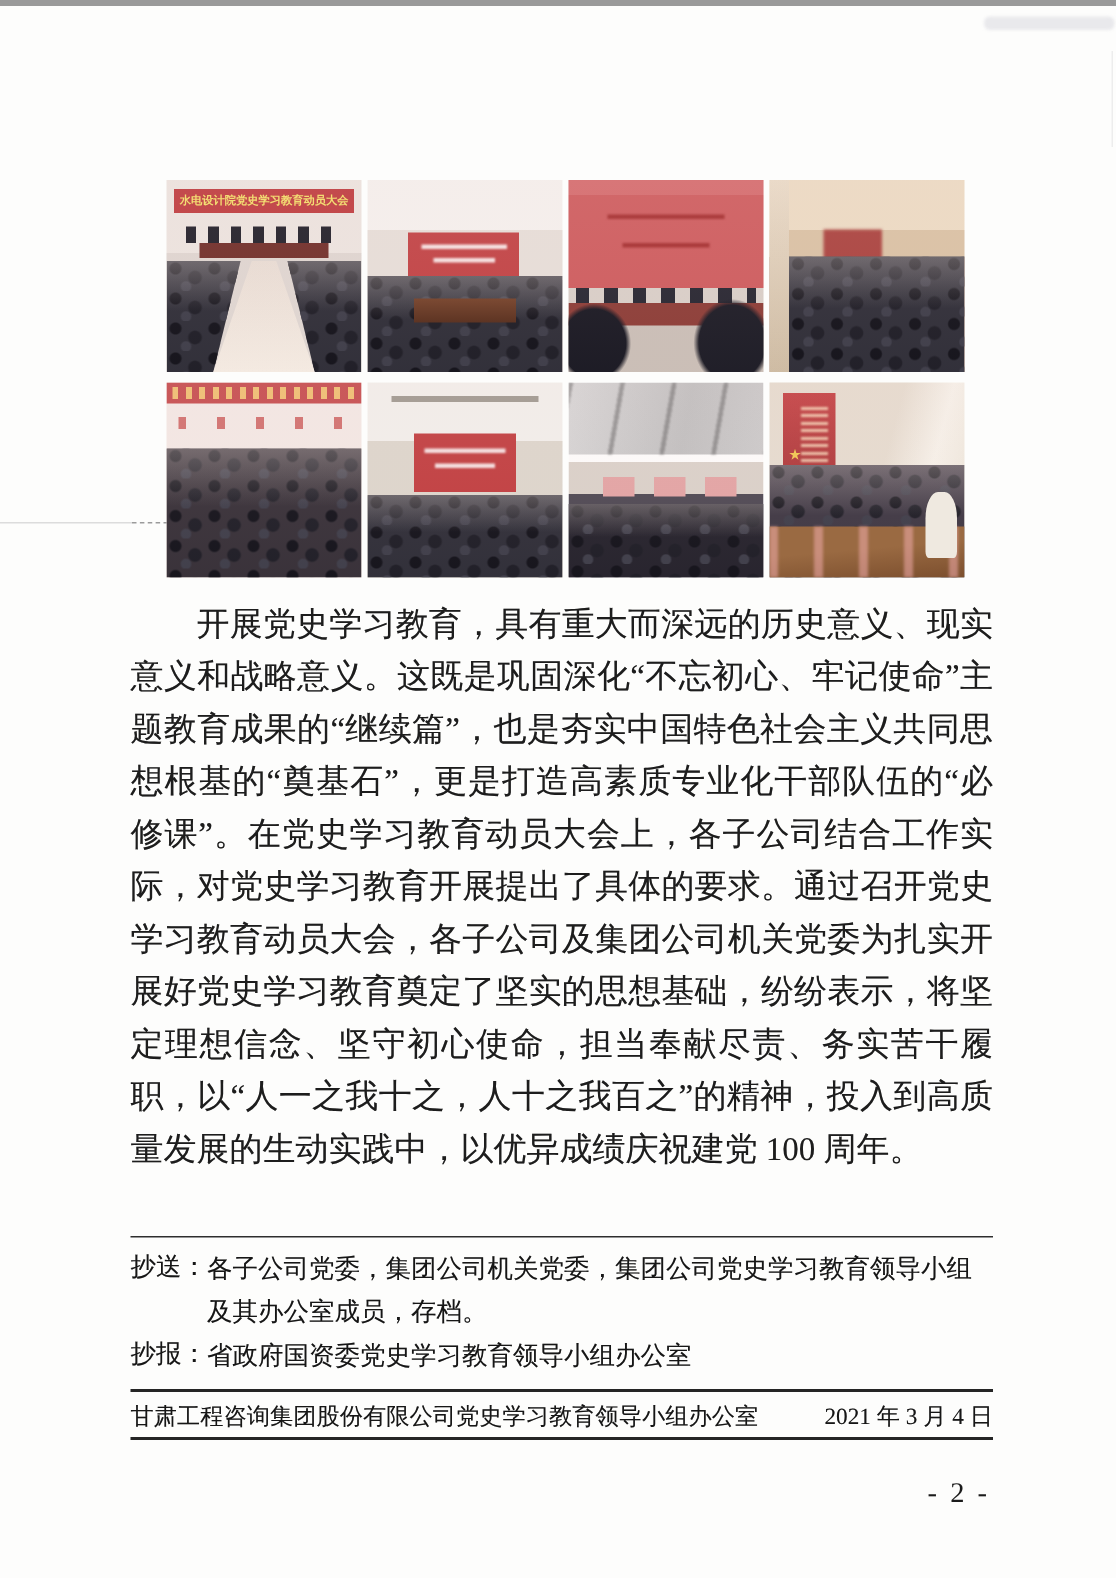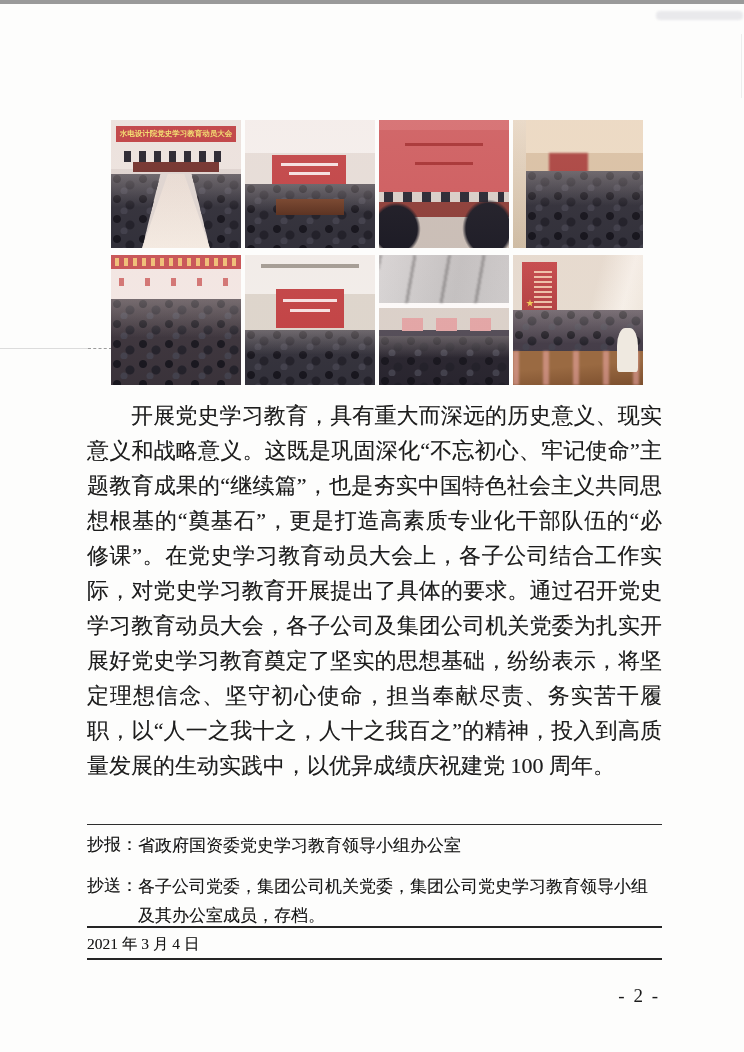--- a/index.html
+++ b/index.html
@@ -214,31 +214,32 @@
       <div class="p8-person"></div>
     </div>
   </div>
 
   <div class="body-text">
     <p>开展党史学习教育，具有重大而深远的历史意义、现实意义和战略意义。这既是巩固深化“不忘初心、牢记使命”主题教育成果的“继续篇”，也是夯实中国特色社会主义共同思想根基的“奠基石”，更是打造高素质专业化干部队伍的“必修课”。在党史学习教育动员大会上，各子公司结合工作实际，对党史学习教育开展提出了具体的要求。通过召开党史学习教育动员大会，各子公司及集团公司机关党委为扎实开展好党史学习教育奠定了坚实的思想基础，纷纷表示，将坚定理想信念、坚守初心使命，担当奉献尽责、务实苦干履职，以“人一之我十之，人十之我百之”的精神，投入到高质量发展的生动实践中，以优异成绩庆祝建党 100 周年。</p>
   </div>
 
   <div class="rule rule-1"></div>
   <div class="cc-block">
+    <div class="cc-row">
+      <span class="cc-lbl">抄送：</span>
+      <span class="cc-val">各子公司党委，集团公司机关党委，集团公司党史学习教育领导小组及其办公室成员，存档。</span>
+    </div>
     <div class="cc-row first">
       <span class="cc-lbl">抄报：</span>
       <span class="cc-val">省政府国资委党史学习教育领导小组办公室</span>
     </div>
-    <div class="cc-row">
-      <span class="cc-lbl">抄送：</span>
-      <span class="cc-val">各子公司党委，集团公司机关党委，集团公司党史学习教育领导小组及其办公室成员，存档。</span>
-    </div>
   </div>
 
   <div class="rule rule-2"></div>
   <div class="issuer-line">
+    <span>甘肃工程咨询集团股份有限公司党史学习教育领导小组办公室</span>
     <span>2021 年 3 月 4 日</span>
   </div>
   <div class="rule rule-3"></div>
 
   <div class="page-num">- 2 -</div>
 
 </div>
 
 </body></html>

